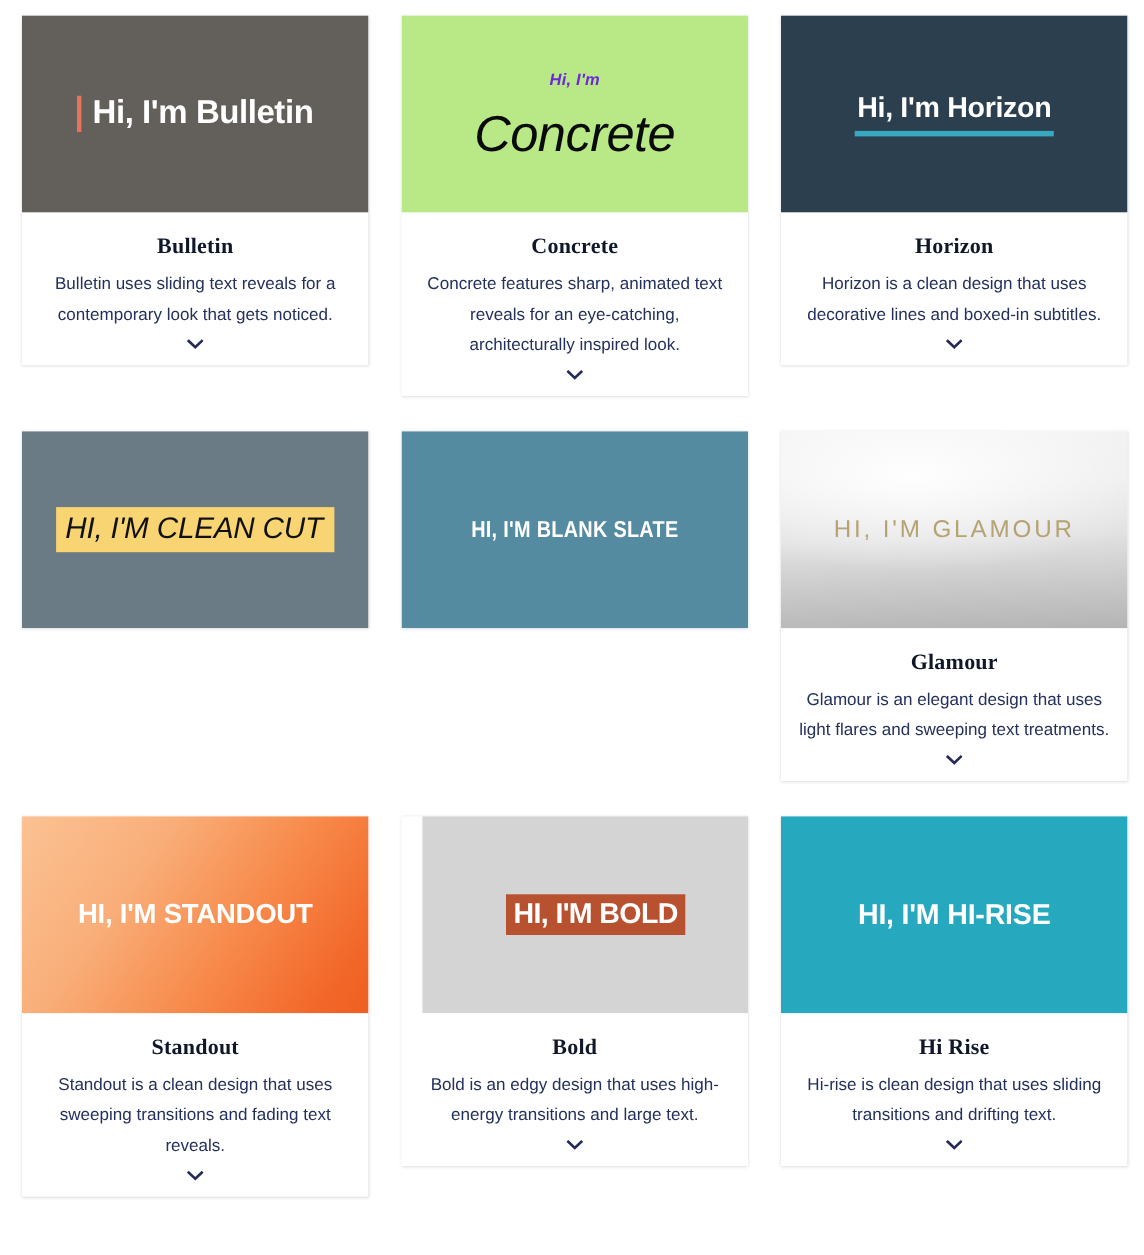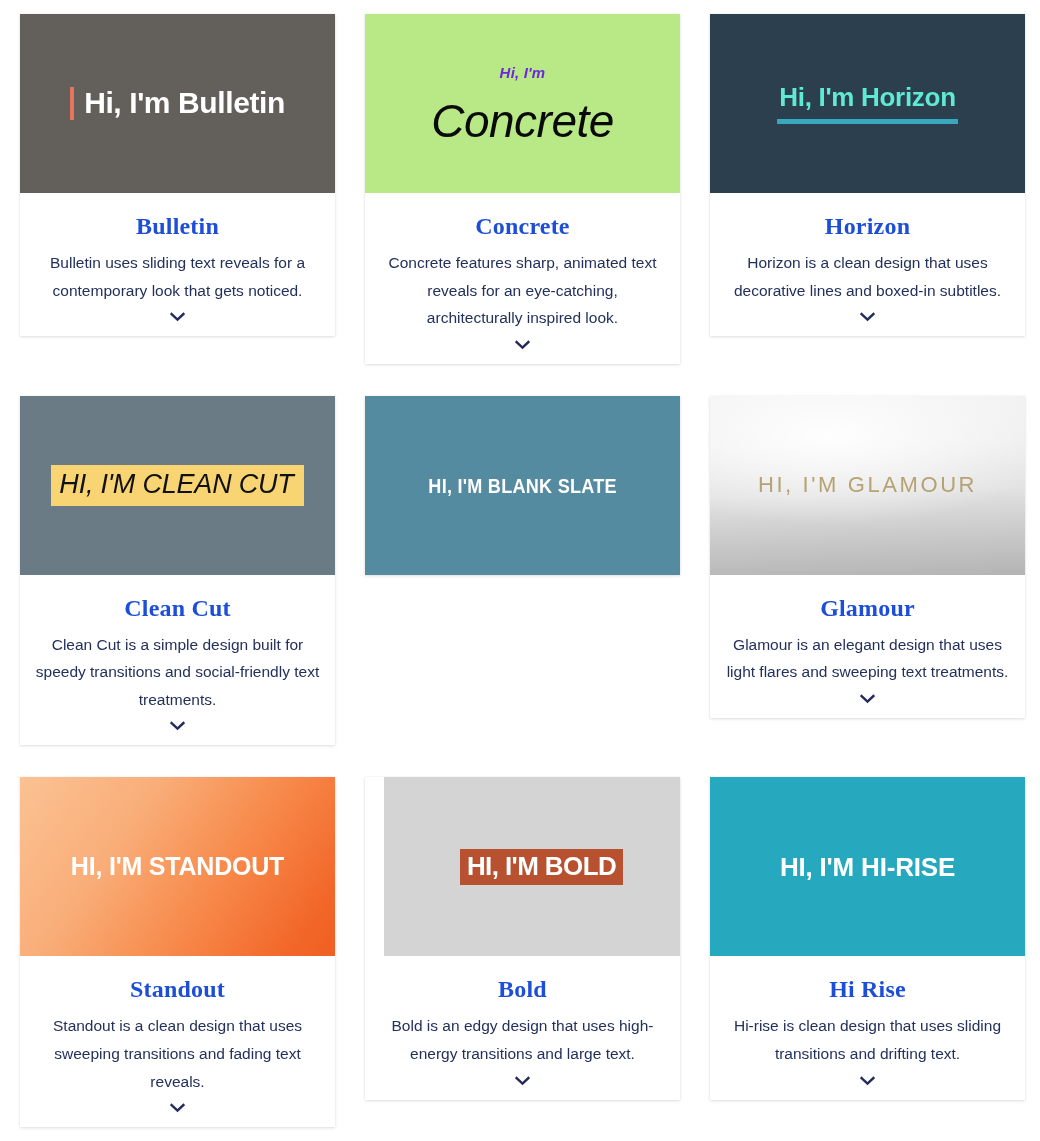--- a/index.html
+++ b/index.html
@@ -86,21 +86,21 @@
     font-size: 46px;
     font-style: italic;
     font-weight: normal;
     line-height: 1.0;
     letter-spacing: -0.5px;
   }
 
   
   .pv-horizon { background: #2c3f4f; }
   .pv-horizon .txt {
-    color: #5eead4;
+    color: #ffffff;
     font-size: 26px;
     font-weight: bold;
     letter-spacing: -0.3px;
     padding: 0 2px 7px 2px;
     border-bottom: 5px solid #37a8bd;
     line-height: 1.1;
   }
 
   
   .pv-cleancut { background: #6b7b85; }
@@ -180,22 +180,22 @@
     padding: 20px 14px 8px 14px;
     text-align: center;
     display: flex;
     flex-direction: column;
     align-items: center;
   }
 
   .card-title {
     font-family: "Liberation Serif", serif;
     font-weight: bold;
-    font-size: 24px;
-    color: #1d4ed8;
+    font-size: 20px;
+    color: #0f172a;
     margin: 0 0 9px 0;
     letter-spacing: 0.2px;
   }
 
   .card-desc {
     font-family: "Liberation Sans", sans-serif;
     font-size: 15.5px;
     line-height: 1.78;
     color: #24305c;
     margin: 0 0 3px 0;
@@ -271,29 +271,20 @@
       </span>
     </div>
   </div>
 
   <div class="theme-card">
     <div class="preview pv-cleancut">
       <div class="preview-inner">
         <div class="txt">HI, I'M CLEAN CUT</div>
       </div>
     </div>
-    <div class="card-body">
-      <h3 class="card-title">Clean Cut</h3>
-      <p class="card-desc">Clean Cut is a simple design built for speedy transitions and social-friendly text treatments.</p>
-      <span class="expand-chevron">
-        <svg width="15" height="10" viewBox="0 0 15 10">
-            <path d="M1.6 2 L7.5 7.6 L13.4 2" fill="none" stroke="#232a5c" stroke-width="2.4" stroke-linecap="square"></path>
-          </svg>
-      </span>
-    </div>
   </div>
 
   <div class="theme-card">
     <div class="preview pv-blankslate">
       <div class="preview-inner">
         <div class="txt">HI, I'M BLANK SLATE</div>
       </div>
     </div>
   </div>
 

